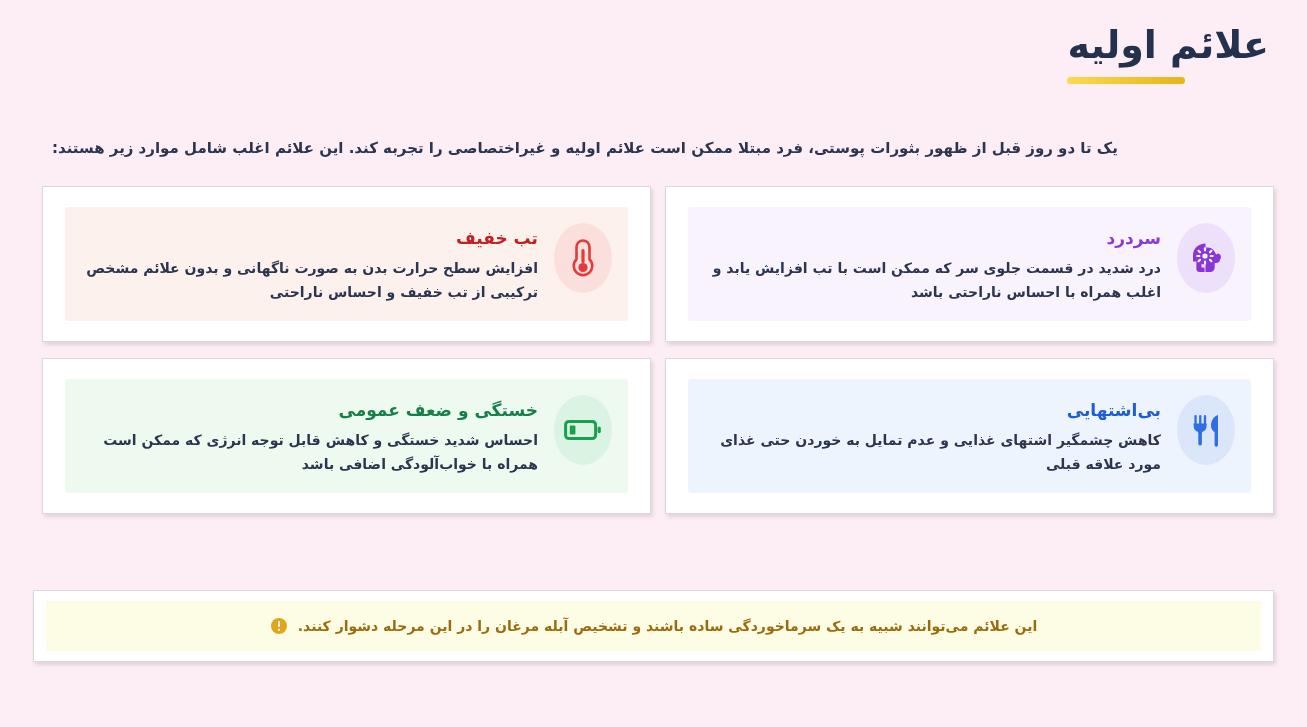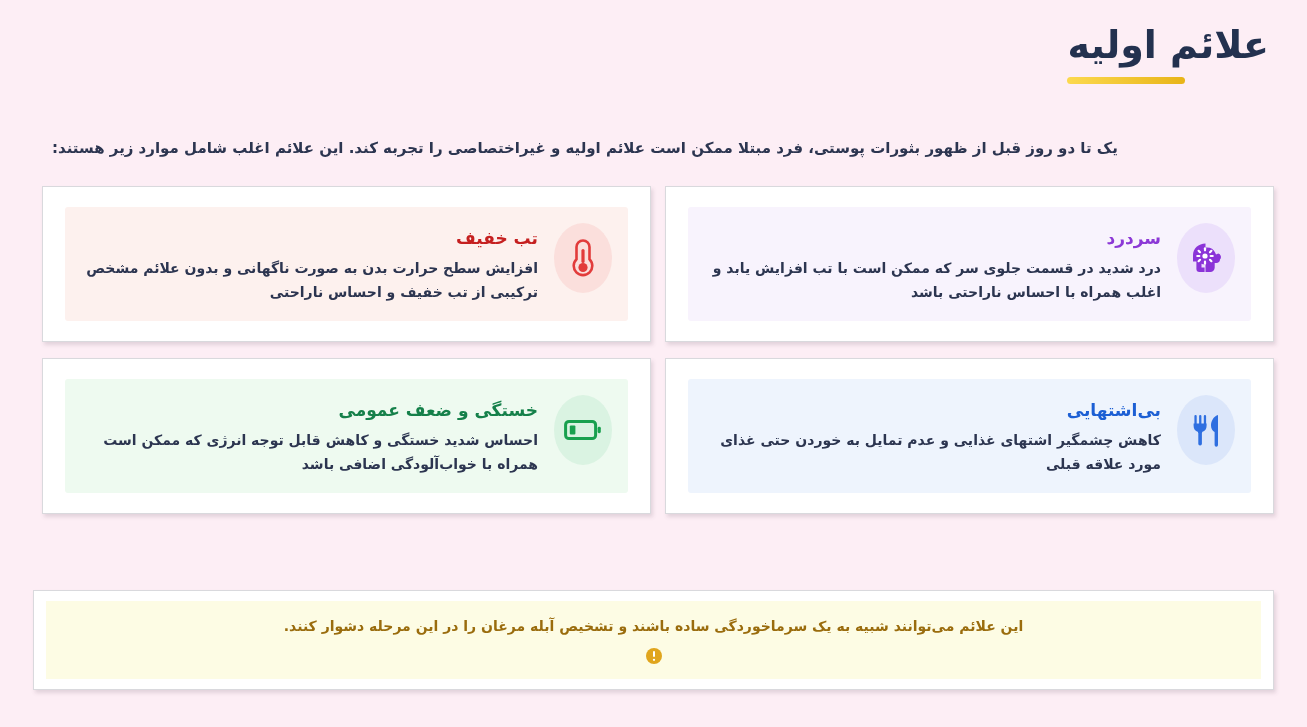--- a/index.html
+++ b/index.html
@@ -138,21 +138,21 @@
     background: #ffffff;
     border: 1px solid #d9d9dd;
     padding: 10px 12px;
     box-sizing: border-box;
     box-shadow: 2px 3px 4px rgba(90, 70, 85, 0.16);
   }
   .note-inner {
     background: #fdfce4;
     padding: 14px 16px;
     display: flex;
-    flex-direction: column;
+    flex-direction: row;
     align-items: center;
     justify-content: center;
     gap: 10px;
     direction: rtl;
   }
   .note-text {
     font-size: 14px;
     font-weight: bold;
     color: #9a6c0d;
     direction: rtl;

